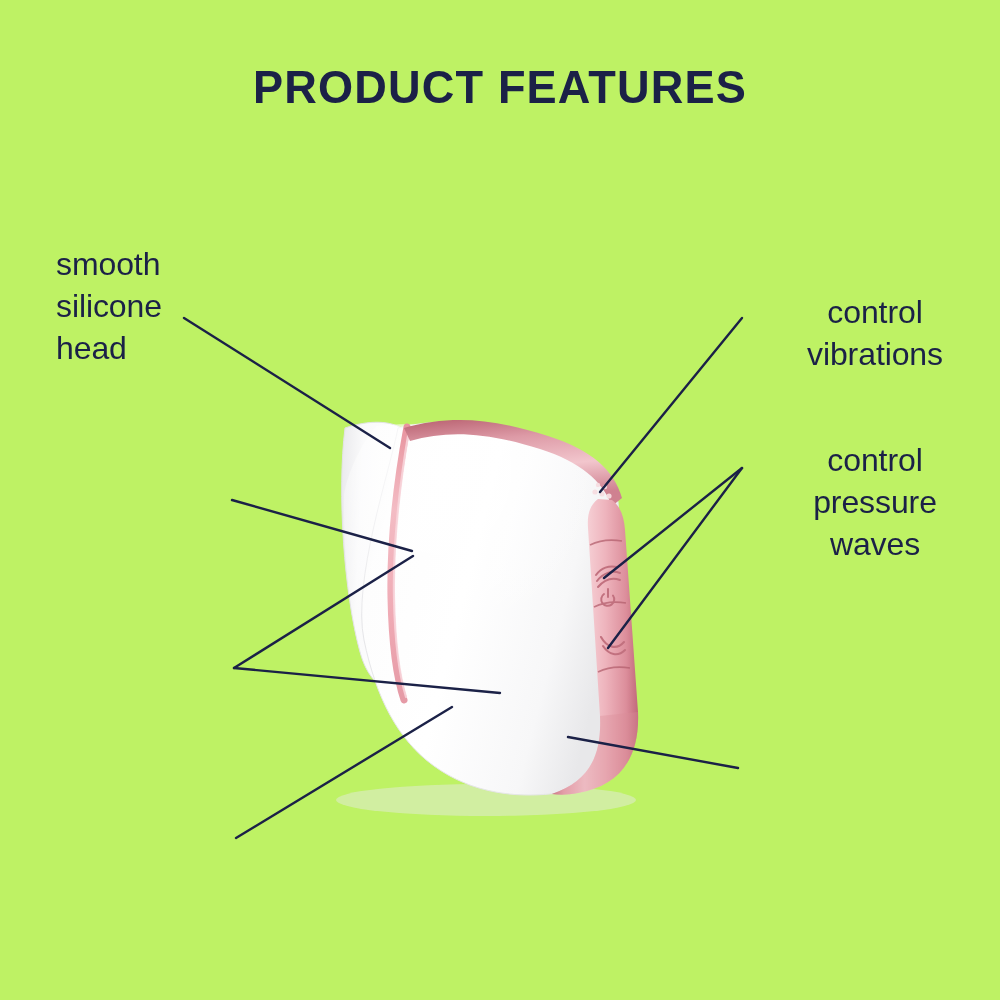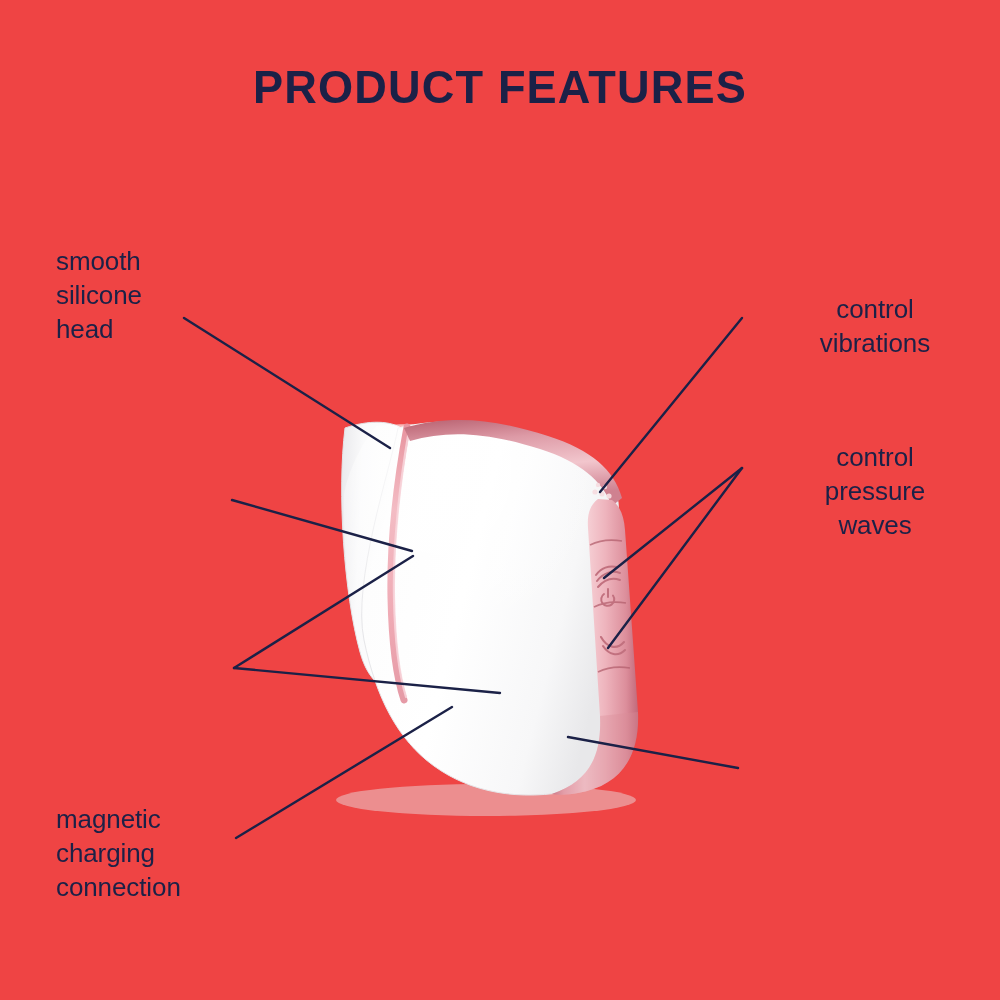--- a/index.html
+++ b/index.html
@@ -14,21 +14,21 @@
     overflow: hidden;
     font-family: "Liberation Sans", sans-serif;
     -webkit-font-smoothing: antialiased;
   }
 
   #stage {
     position: absolute;
     left: 0; top: 0;
     width: 1000px;
     height: 1000px;
-    background: #ef4444;
+    background: #bef264;
   }
 
   
   #page-title {
     position: absolute;
     left: 0;
     top: 62px;
     width: 1000px;
     text-align: center;
     color: #1b2147;
@@ -37,21 +37,21 @@
     letter-spacing: 1.2px;
     line-height: 1.05;
     font-family: "Liberation Sans", sans-serif;
     transform: scaleX(0.96);
   }
 
   
   .callout {
     position: absolute;
     color: #1b2147;
-    font-size: 26px;
+    font-size: 32px;
     line-height: 1.31;
     font-family: "Liberation Sans", sans-serif;
     font-weight: normal;
     white-space: pre-line;
     letter-spacing: -0.1px;
   }
   .callout.left  { text-align: left; }
   .callout.right { text-align: center; }
 
   #callout-smooth-silicone-head   { left: 56px;  top: 244px; width: 270px; }
@@ -235,23 +235,20 @@
       <path d="M 738,768 L 568,737"></path>
     </g>
   </svg>
 
   <div class="callout left" id="callout-smooth-silicone-head">smooth
 silicone
 head</div>
 
 
 
-  <div class="callout left" id="callout-magnetic-charging">magnetic
-charging
-connection</div>
 
   <div class="callout right" id="callout-control-vibrations">control
 vibrations</div>
 
   <div class="callout right" id="callout-control-pressure-waves">control
 pressure
 waves</div>
 
 
 </div>

